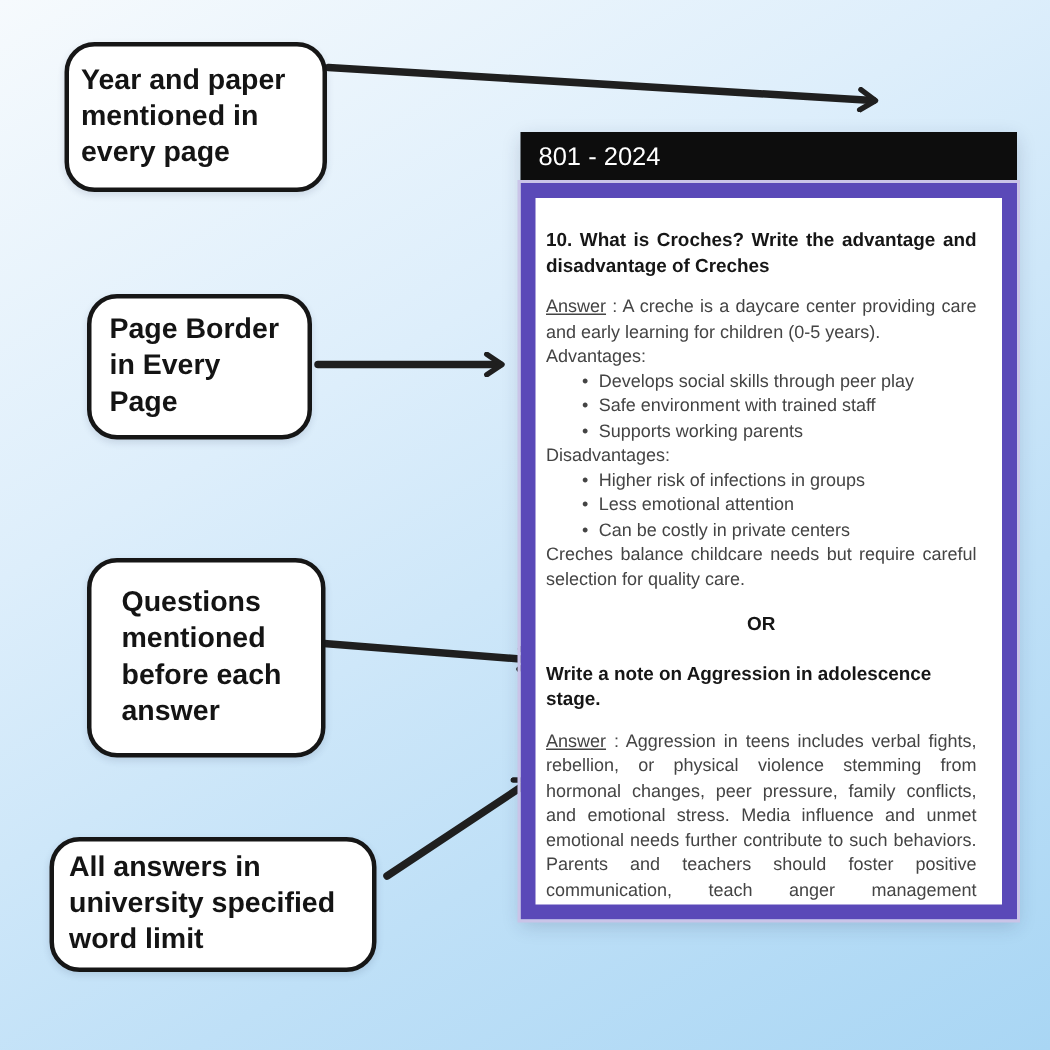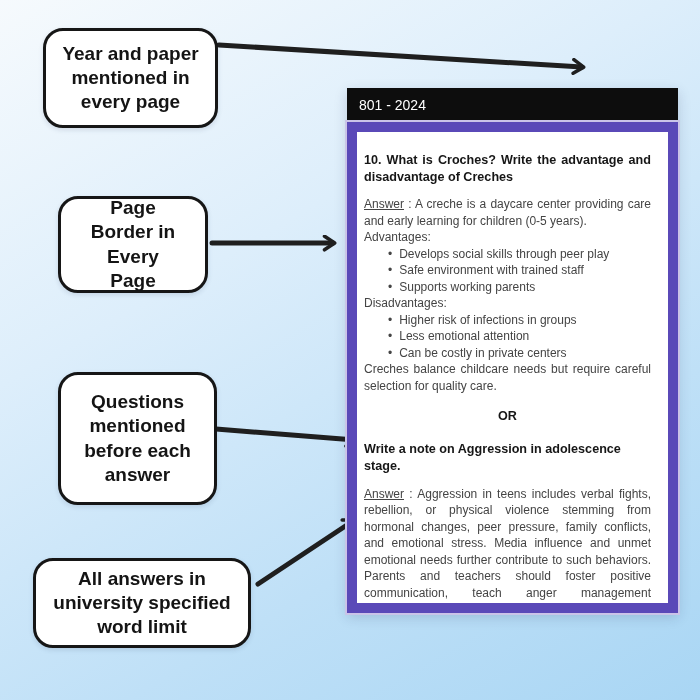--- a/index.html
+++ b/index.html
@@ -4,39 +4,39 @@
 <style>
   html,body{margin:0;padding:0;}
   .canvas{
     position:relative;width:700px;height:700px;overflow:hidden;
     background:linear-gradient(150deg,#f6fafd 0%,#ddeefb 35%,#bfe0f7 70%,#a9d6f4 100%);
     font-family:"Liberation Sans",sans-serif;
   }
   
   .callout{
     position:absolute;background:#ffffff;border:3px solid #161616;border-radius:20px;
-    display:flex;align-items:center;justify-content:center;text-align:center;
+    display:flex;align-items:center;justify-content:center;
     font-weight:bold;color:#141414;font-size:19px;line-height:1.28;
     box-shadow:0 2px 5px rgba(40,60,90,.14);box-sizing:border-box;
   }
   #co1{left:43px;top:28px;width:175px;height:100px;padding:0 8px;}
-  #co2{left:58px;top:196px;width:150px;height:97px;padding:0 28px;}
+  #co2{left:58px;top:196px;width:150px;height:97px;padding:0 12px;}
   #co3{left:58px;top:372px;width:159px;height:133px;padding:0 20px;}
   #co4{left:33px;top:558px;width:218px;height:90px;padding:0 10px;}
   
   .arrows{position:absolute;left:0;top:0;width:700px;height:700px;pointer-events:none;}
   .arrow-line{stroke:#1f1f1f;stroke-width:5;fill:none;stroke-linecap:round;}
   
   .doc{position:absolute;left:347px;top:88px;width:331px;box-shadow:0 4px 12px rgba(30,40,80,.18);}
   .doc-header{
     height:34px;background:#0d0d0d;color:#ffffff;display:flex;align-items:center;
     justify-content:space-between;padding:0 12px;box-sizing:border-box;
   }
   .brand{font-weight:bold;font-size:19px;letter-spacing:.2px;}
-  .yearpaper{font-size:14px;}
+  .yearpaper{font-size:17px;}
   .page{
     background:#ffffff;border:10px solid #5a49b8;outline:2px solid #cac4e8;
     box-sizing:border-box;height:491px;padding:12px 17px 10px 7px;overflow:hidden;
     color:#444444;font-size:12px;line-height:1.38;
   }
   .qheading{margin:8px 0 10px 0;font-weight:bold;color:#161616;font-size:12.6px;
     line-height:1.35;text-align:justify;}
   .para{margin:0;text-align:justify;}
   .plain{margin:0;}
   .ans{text-decoration:underline;}

